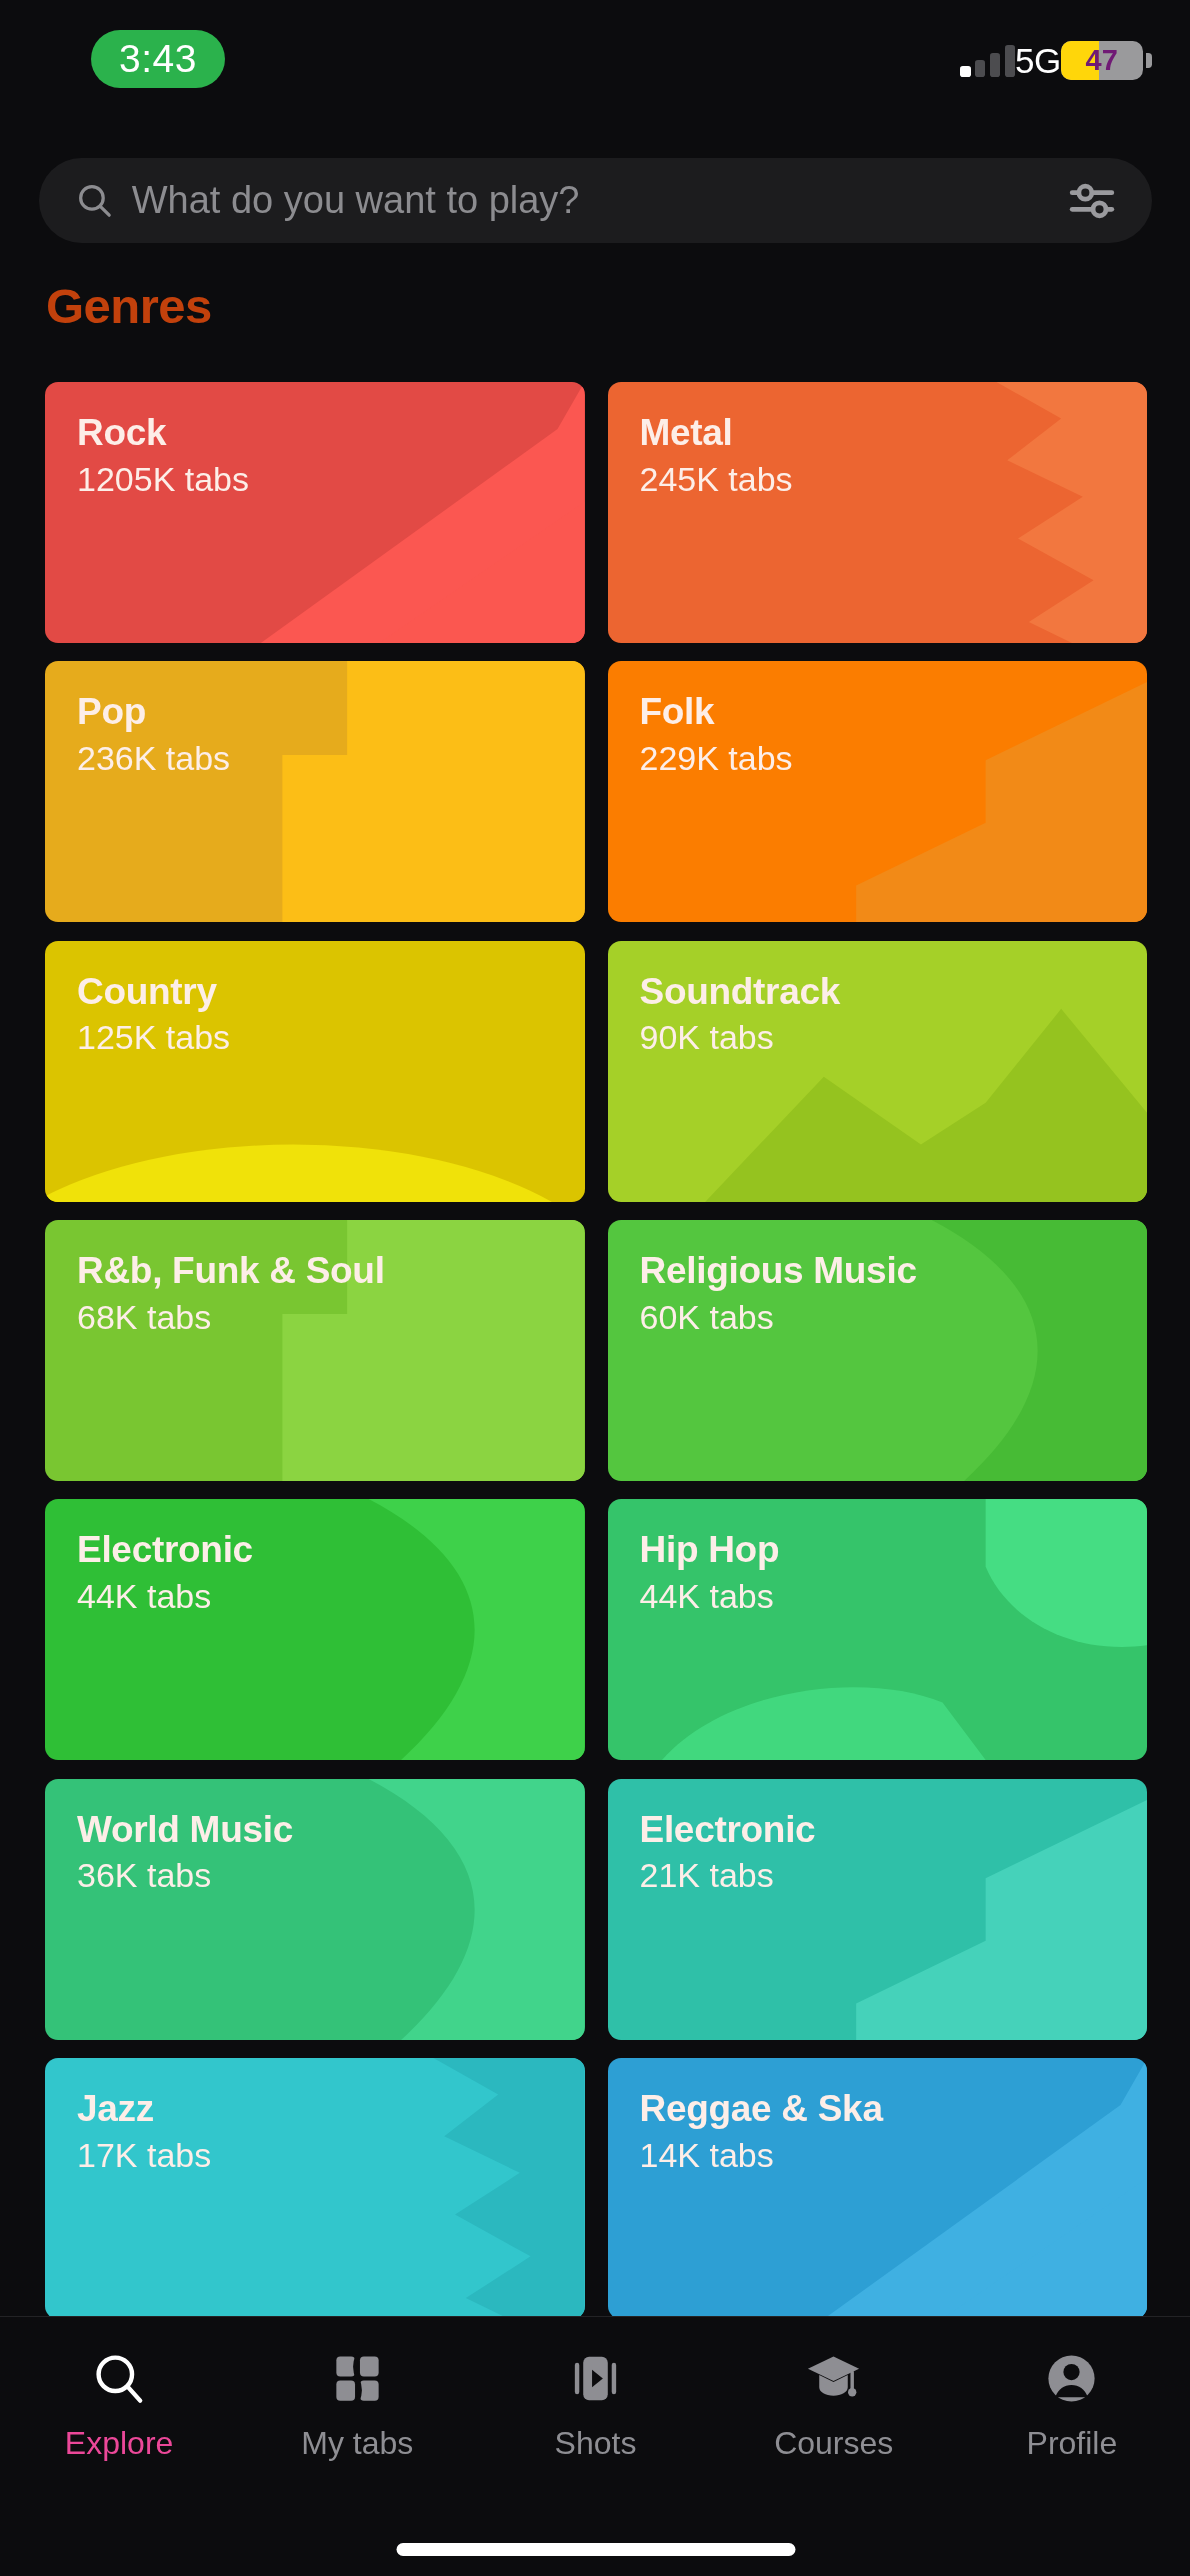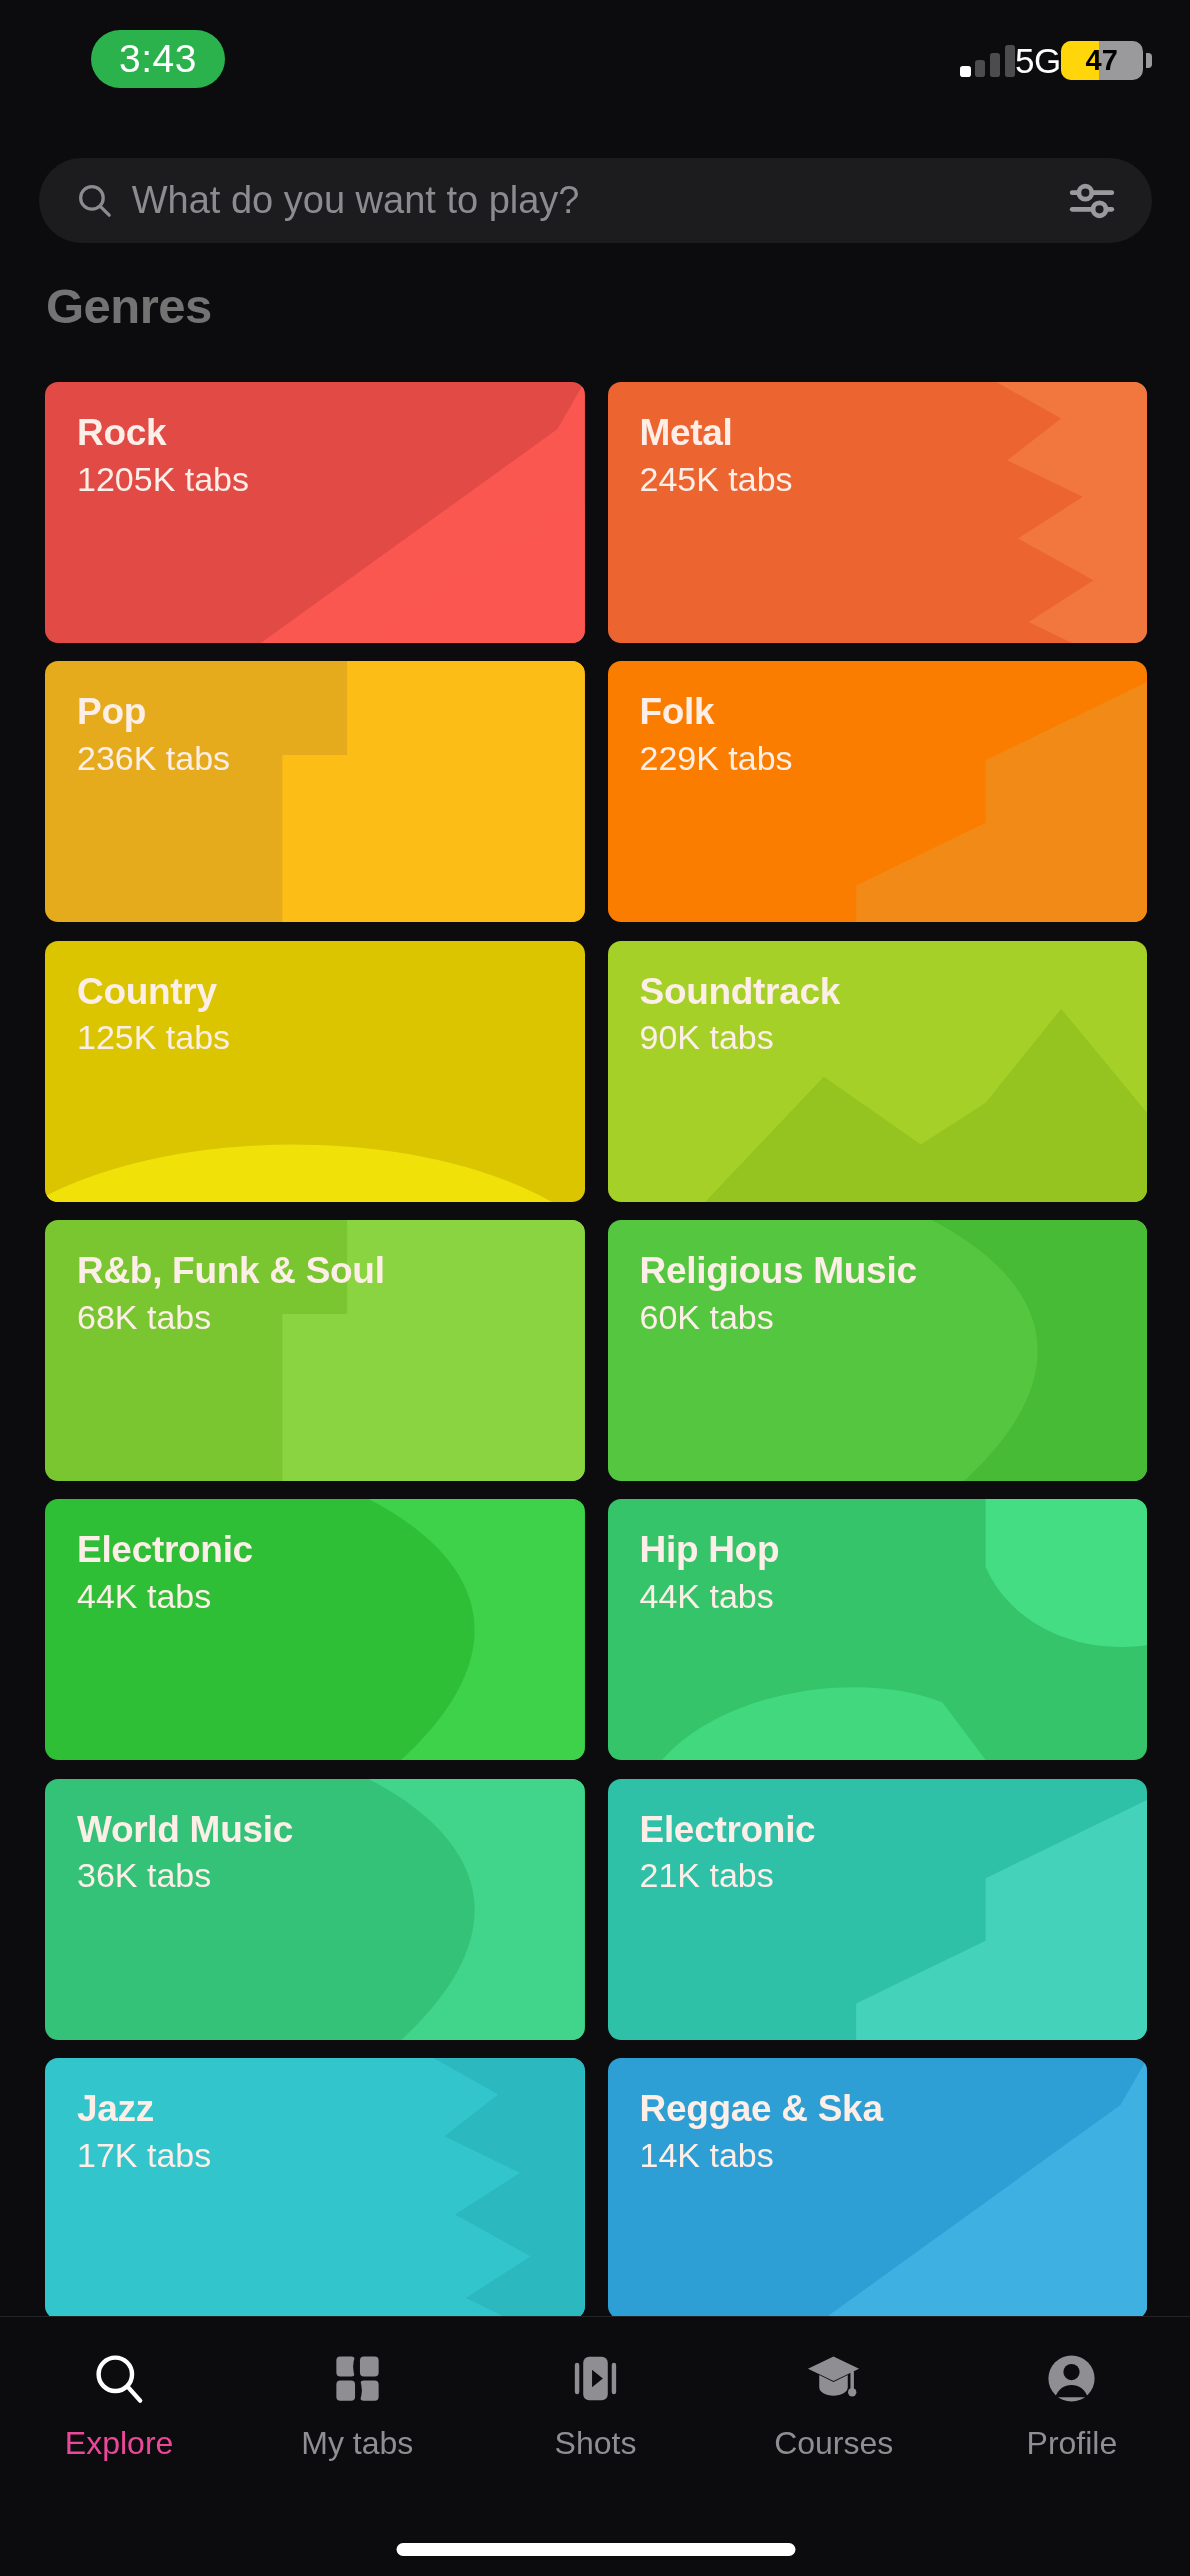--- a/index.html
+++ b/index.html
@@ -27,37 +27,37 @@
   .bars i.on { background:#ffffff; }
   .bars i:nth-child(1){ height:10.2px; }
   .bars i:nth-child(2){ height:16.7px; }
   .bars i:nth-child(3){ height:24px; }
   .bars i:nth-child(4){ height:32px; }
   #net-label { color:#ffffff; font-size:35px; font-weight:400; letter-spacing:-0.5px; }
   #battery { position:relative; width:82px; height:39px; border-radius:10.2px;
              background:#9a9a9c; overflow:hidden; display:flex; align-items:center; }
   #battery-fill { position:absolute; left:0; top:0; bottom:0; background:#ffd60a; }
   #battery-num { position:relative; width:100%; text-align:center;
-                 color:#000000; font-size:29px; font-weight:700; z-index:2; }
+                 color:#701a75; font-size:29px; font-weight:700; z-index:2; }
   #battery-nub { width:6.5px; height:15px; background:#9a9a9c; border-radius:0 3.7px 3.7px 0; margin-left:2.8px; }
 
   
   #search {
     position:absolute; left:39px; top:158px; width:1113px; height:85px;
     background:#1c1c1e; border-radius:43px;
     display:flex; align-items:center; padding:0 35px;
   }
   #search-icon { width:41px; height:41px; flex:0 0 41px; margin-right:16.7px; }
   #search-placeholder { flex:1; color:#8c8c90; font-size:38px; }
   #filter-icon { width:50px; height:50px; flex:0 0 50px; }
 
   
   #genres-title {
     position:absolute; left:46px; top:278px;
-    color:#737373; font-size:49px; font-weight:700; letter-spacing:-0.5px;
+    color:#c2410c; font-size:49px; font-weight:700; letter-spacing:-0.5px;
   }
 
   
   #grid {
     position:absolute; left:45px; top:382px;
     width:1102px; height:1938px;
     display:grid; grid-template-columns:1fr 1fr;
     column-gap:23px; row-gap:17.6px;
     overflow:hidden;
   }

